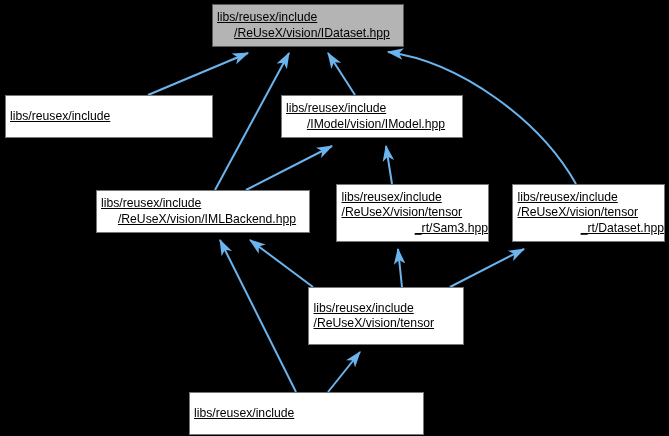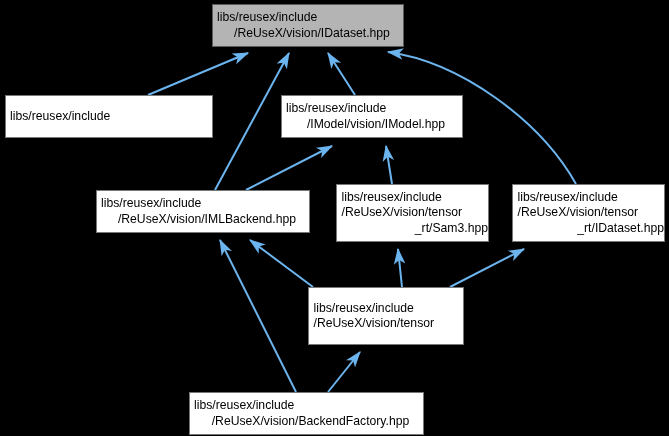--- a/index.html
+++ b/index.html
@@ -40,20 +40,21 @@
     z-index: 3;
   }
   .node.root {
     background: #b4b4b4;
     border-color: #5a5a5a;
   }
   .node .ln {
     display: block;
     width: 100%;
     text-align: center;
+    text-decoration: underline;
   }
   .node.l2 .ln1 { text-align: left; padding-left: 8px; }
   .node.l2 .ln2 { text-align: center; padding-left: 8px; }
   .node.l3 .ln1 { text-align: left; padding-left: 9px; }
   .node.l3 .ln2 { text-align: left; padding-left: 9px; }
   .node.l3 .ln3 { text-align: right; }
 </style>
 </head>
 <body>
 
@@ -77,17 +78,17 @@
         <path d="M 296,392 L 220,240" fill="none" stroke="#6cb4ee" stroke-width="2" marker-end="url(#arrowhead)"></path>
         <path d="M 328,392 L 360,352" fill="none" stroke="#6cb4ee" stroke-width="2" marker-end="url(#arrowhead)"></path>
       </g>
   </svg>
   <div id="node-layer">
       <div class="node root l2" style="left: 212px; top: 4px; width: 192px; height: 43px;"><span class="ln ln1">libs/reusex/include</span><span class="ln ln2">/ReUseX/vision/IDataset.hpp</span></div>
       <div class="node l2" style="left: 5px; top: 95px; width: 208px; height: 43px;"><span class="ln ln1">libs/reusex/include</span></div>
       <div class="node l2" style="left: 281px; top: 95px; width: 182px; height: 43px;"><span class="ln ln1">libs/reusex/include</span><span class="ln ln2">/IModel/vision/IModel.hpp</span></div>
       <div class="node l2" style="left: 96px; top: 190px; width: 214px; height: 43px;"><span class="ln ln1">libs/reusex/include</span><span class="ln ln2">/ReUseX/vision/IMLBackend.hpp</span></div>
       <div class="node l3" style="left: 336px; top: 184px; width: 153px; height: 58px;"><span class="ln ln1">libs/reusex/include</span><span class="ln ln2">/ReUseX/vision/tensor</span><span class="ln ln3">_rt/Sam3.hpp</span></div>
-      <div class="node l3" style="left: 512px; top: 184px; width: 153px; height: 58px;"><span class="ln ln1">libs/reusex/include</span><span class="ln ln2">/ReUseX/vision/tensor</span><span class="ln ln3">_rt/IDataset.hpp</span></div>
+      <div class="node l3" style="left: 512px; top: 184px; width: 153px; height: 58px;"><span class="ln ln1">libs/reusex/include</span><span class="ln ln2">/ReUseX/vision/tensor</span><span class="ln ln3">_rt/Dataset.hpp</span></div>
       <div class="node l3" style="left: 308px; top: 287px; width: 156px; height: 58px;"><span class="ln ln1">libs/reusex/include</span><span class="ln ln2">/ReUseX/vision/tensor</span></div>
-      <div class="node l2" style="left: 189px; top: 392px; width: 235px; height: 43px;"><span class="ln ln1">libs/reusex/include</span><span class="ln ln2">/ReUseX/vision/BackendFactory.hpp</span></div>
+      <div class="node l2" style="left: 189px; top: 392px; width: 235px; height: 43px;"><span class="ln ln1">libs/reusex/include</span></div>
     </div>
 </div>
 
 </body></html>

